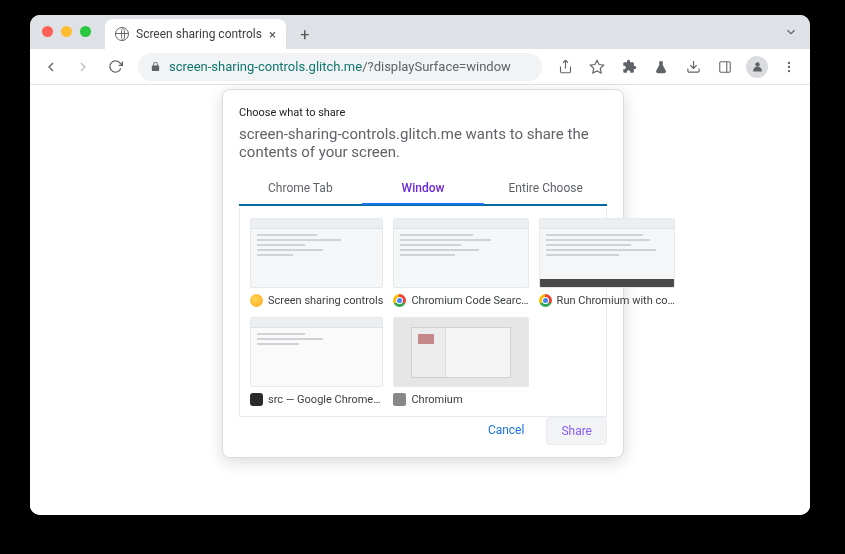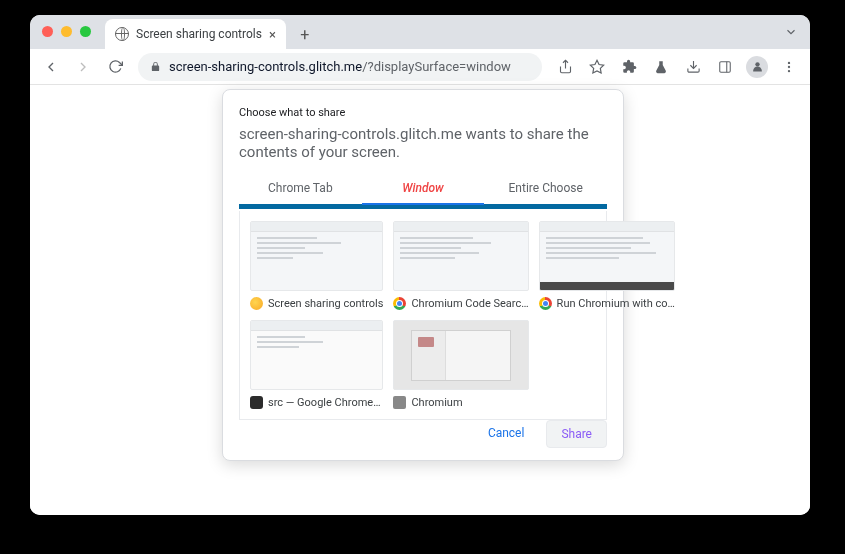--- a/index.html
+++ b/index.html
@@ -95,21 +95,21 @@
       border-radius: 14px;
       display: flex;
       align-items: center;
       padding: 0 12px;
       font-size: 13px;
       color: #202124;
       gap: 8px;
       margin: 0 4px;
     }
     .lock-icon { font-size: 11px; color: #5f6368; }
-    .url-host { color: #0f172a; }
+    .url-host { color: #0f766e; }
     .url-path { color: #5f6368; }
     .toolbar-icon {
       width: 26px; height: 26px;
       display: flex; align-items: center; justify-content: center;
       color: #5f6368;
       font-size: 15px;
     }
     .avatar {
       width: 22px; height: 22px; border-radius: 50%;
       background: #dadce0; display:flex; align-items:center; justify-content:center;
@@ -138,37 +138,36 @@
       color: #202124;
       margin-bottom: 6px;
     }
     .modal-subtitle {
       font-size: 15px;
       color: #5f6368;
       margin-bottom: 12px;
     }
     .share-tabs {
       display: flex;
-      border-bottom: 5px solid #0369a1;
+      border-bottom: 2px solid #0369a1;
       margin-bottom: 2px;
     }
     .share-tab {
       flex: 1;
       text-align: center;
       font-size: 12px;
       color: #5f6368;
       padding: 8px 0;
       cursor: pointer;
     }
     .share-tab.active {
-      color: #ef4444;
+      color: #6d28d9;
       border-bottom: 2.5px solid #1a73e8;
       margin-bottom: -1px;
       font-weight: 500;
-      font-style: italic;
     }
     .thumbs-outer {
       border: 1px solid #e8eaed;
       border-top: none;
       padding: 10px;
     }
     .thumbs {
       display: grid;
       grid-template-columns: repeat(3, 1fr);
       gap: 10px 10px;

